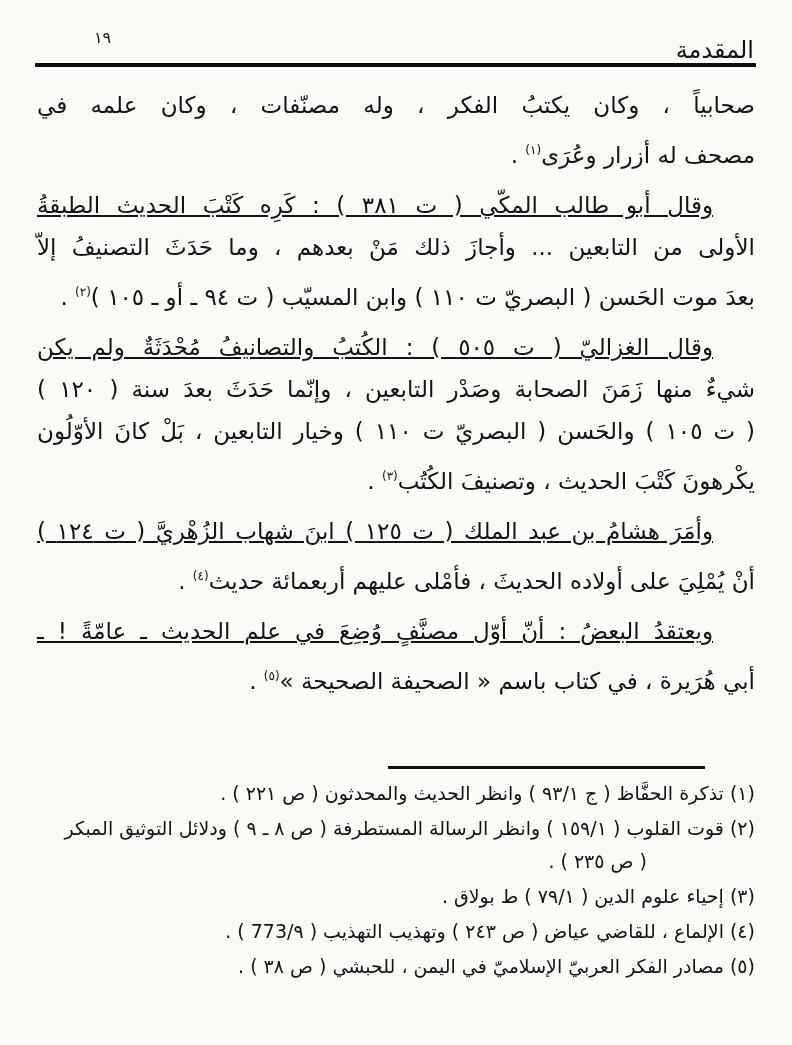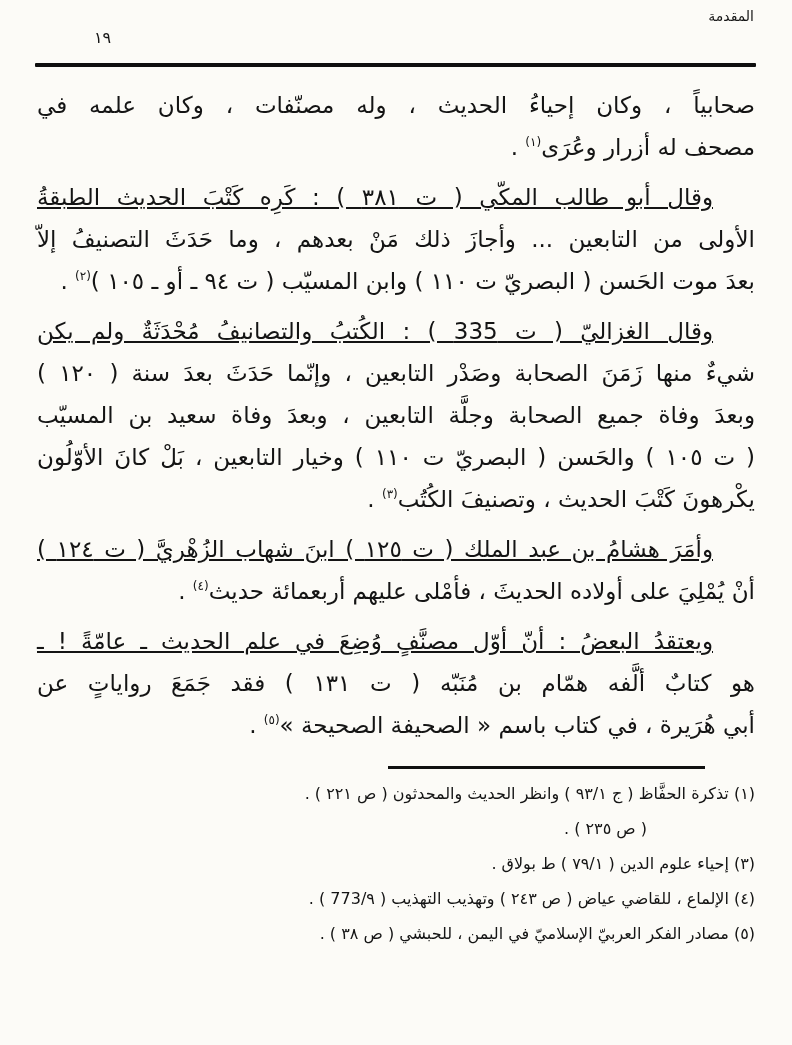--- a/index.html
+++ b/index.html
@@ -14,108 +14,107 @@
     color:var(--ink);
     direction:rtl;
   }
   .page{
     position:relative;
     width:792px;height:1045px;
     background:var(--paper);
     overflow:hidden;
   }
   .header-title{
-    position:absolute;top:8px;right:38px;
-    font-size:14px;
+    position:absolute;top:36px;right:38px;
+    font-size:24px;
   }
   .page-number{
     position:absolute;top:28px;left:94px;
     font-size:16px;
   }
   .rule{
     position:absolute;top:63px;right:36px;
     width:721px;height:4px;background:#0e0e0e;
     border-radius:1px;
   }
   .main{
     position:absolute;top:84px;right:37px;
     width:718px;font-size:23px;
   }
   .para{margin-bottom:8px;}
   .line{line-height:42px;min-height:42px;}
   .jl{text-align:justify;text-align-last:justify;}
-  .ll{text-align:right;text-align-last:right;}
+  .ll{text-align:right;text-align-last:right;margin-top:8px;}
   .indent{padding-right:42px;text-decoration:underline;}
   sup{
     font-size:12px;
     vertical-align:9px;
     line-height:0;
   }
   .fn-sep{
     position:absolute;top:766px;right:87px;
     width:317px;height:3px;background:#101010;
   }
   .footnotes{
     position:absolute;top:777px;right:37px;
-    width:718px;font-size:16px;
+    width:718px;font-size:19px;
   }
   .fn{margin-bottom:2px;}
   .fn-line{line-height:33px;text-align:right;}
   .fn-cont{padding-right:108px;}
 </style>
 </head>
 <body>
 
 <div class="page">
 
   <span class="header-title">المقدمة</span>
   <span class="page-number">١٩</span>
   <div class="rule"></div>
 
   <div class="main">
 
     <div class="para">
-      <div class="line jl">صحابياً ، وكان إحياءُ الحديث ، وله مصنّفات ، وكان علمه في</div>
+      <div class="line jl">صحابياً ، وكان يكتبُ الفكر ، وله مصنّفات ، وكان علمه في</div>
       <div class="line ll">مصحف له أزرار وعُرَى<sup>(١)</sup> .</div>
     </div>
 
     <div class="para">
       <div class="line jl indent">وقال أبو طالب المكّي ( ت ٣٨١ ) : كَرِه كَتْبَ الحديث الطبقةُ</div>
       <div class="line jl">الأولى من التابعين ... وأجازَ ذلك مَنْ بعدهم ، وما حَدَثَ التصنيفُ إلاّ</div>
       <div class="line ll">بعدَ موت الحَسن ( البصريّ ت ١١٠ ) وابن المسيّب ( ت ٩٤ ـ أو ـ ١٠٥ )<sup>(٢)</sup> .</div>
     </div>
 
     <div class="para">
-      <div class="line jl indent">وقال الغزاليّ ( ت 335 ) : الكُتبُ والتصانيفُ مُحْدَثَةٌ ولم يكن</div>
+      <div class="line jl indent">وقال الغزاليّ ( ت ٥٠٥ ) : الكُتبُ والتصانيفُ مُحْدَثَةٌ ولم يكن</div>
       <div class="line jl">شيءٌ منها زَمَنَ الصحابة وصَدْر التابعين ، وإنّما حَدَثَ بعدَ سنة ( ١٢٠ )</div>
-      <div class="line jl">وبعدَ وفاة جميع الصحابة وجلَّة التابعين ، وبعدَ وفاة سعيد بن المسيّب</div>
       <div class="line jl">( ت ١٠٥ ) والحَسن ( البصريّ ت ١١٠ ) وخيار التابعين ، بَلْ كانَ الأوّلُون</div>
       <div class="line ll">يكْرهونَ كَتْبَ الحديث ، وتصنيفَ الكُتُب<sup>(٣)</sup> .</div>
     </div>
 
     <div class="para">
       <div class="line jl indent">وأمَرَ هشامُ بن عبد الملك ( ت ١٢٥ ) ابنَ شهاب الزُهْريَّ ( ت ١٢٤ )</div>
       <div class="line ll">أنْ يُمْلِيَ على أولاده الحديثَ ، فأمْلى عليهم أربعمائة حديث<sup>(٤)</sup> .</div>
     </div>
 
     <div class="para">
       <div class="line jl indent">ويعتقدُ البعضُ : أنّ أوّل مصنَّفٍ وُضِعَ في علم الحديث ـ عامّةً ! ـ</div>
-      <div class="line jl">هو كتابٌ ألَّفه همّام بن مُنَبّه ( ت ١٣١ ) فقد جَمَعَ رواياتٍ عن</div>
       <div class="line ll">أبي هُرَيرة ، في كتاب باسم « الصحيفة الصحيحة »<sup>(٥)</sup> .</div>
     </div>
 
   </div>
 
   <div class="fn-sep"></div>
 
   <div class="footnotes">
     <div class="fn">
       <div class="fn-line">(١) تذكرة الحفَّاظ ( ج ٩٣/١ ) وانظر الحديث والمحدثون ( ص ٢٢١ ) .</div>
     </div>
     <div class="fn">
+      <div class="fn-line">(٢) قوت القلوب ( ١٥٩/١ ) وانظر الرسالة المستطرفة ( ص ٨ ـ ٩ ) ودلائل التوثيق المبكر</div>
       <div class="fn-line fn-cont">( ص ٢٣٥ ) .</div>
     </div>
     <div class="fn">
       <div class="fn-line">(٣) إحياء علوم الدين ( ٧٩/١ ) ط بولاق .</div>
     </div>
     <div class="fn">
       <div class="fn-line">(٤) الإلماع ، للقاضي عياض ( ص ٢٤٣ ) وتهذيب التهذيب ( 773/٩ ) .</div>
     </div>
     <div class="fn">
       <div class="fn-line">(٥) مصادر الفكر العربيّ الإسلاميّ في اليمن ، للحبشي ( ص ٣٨ ) .</div>

